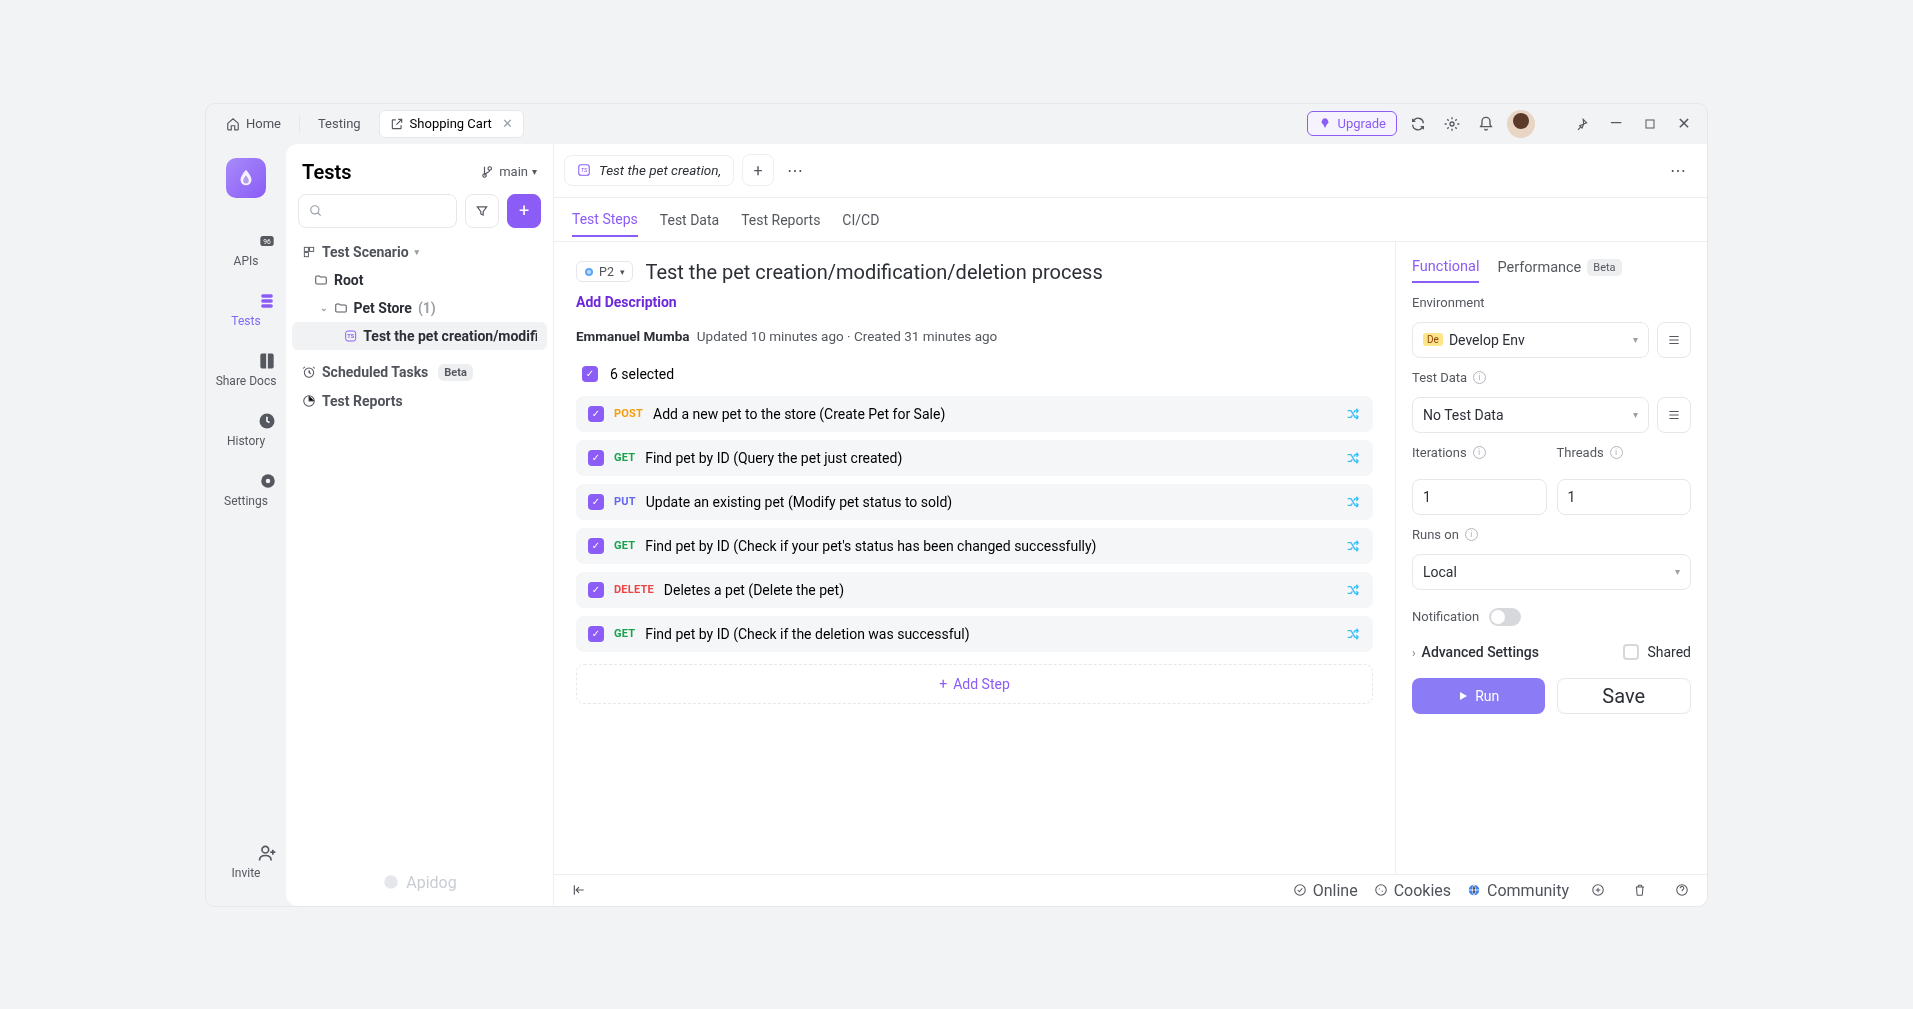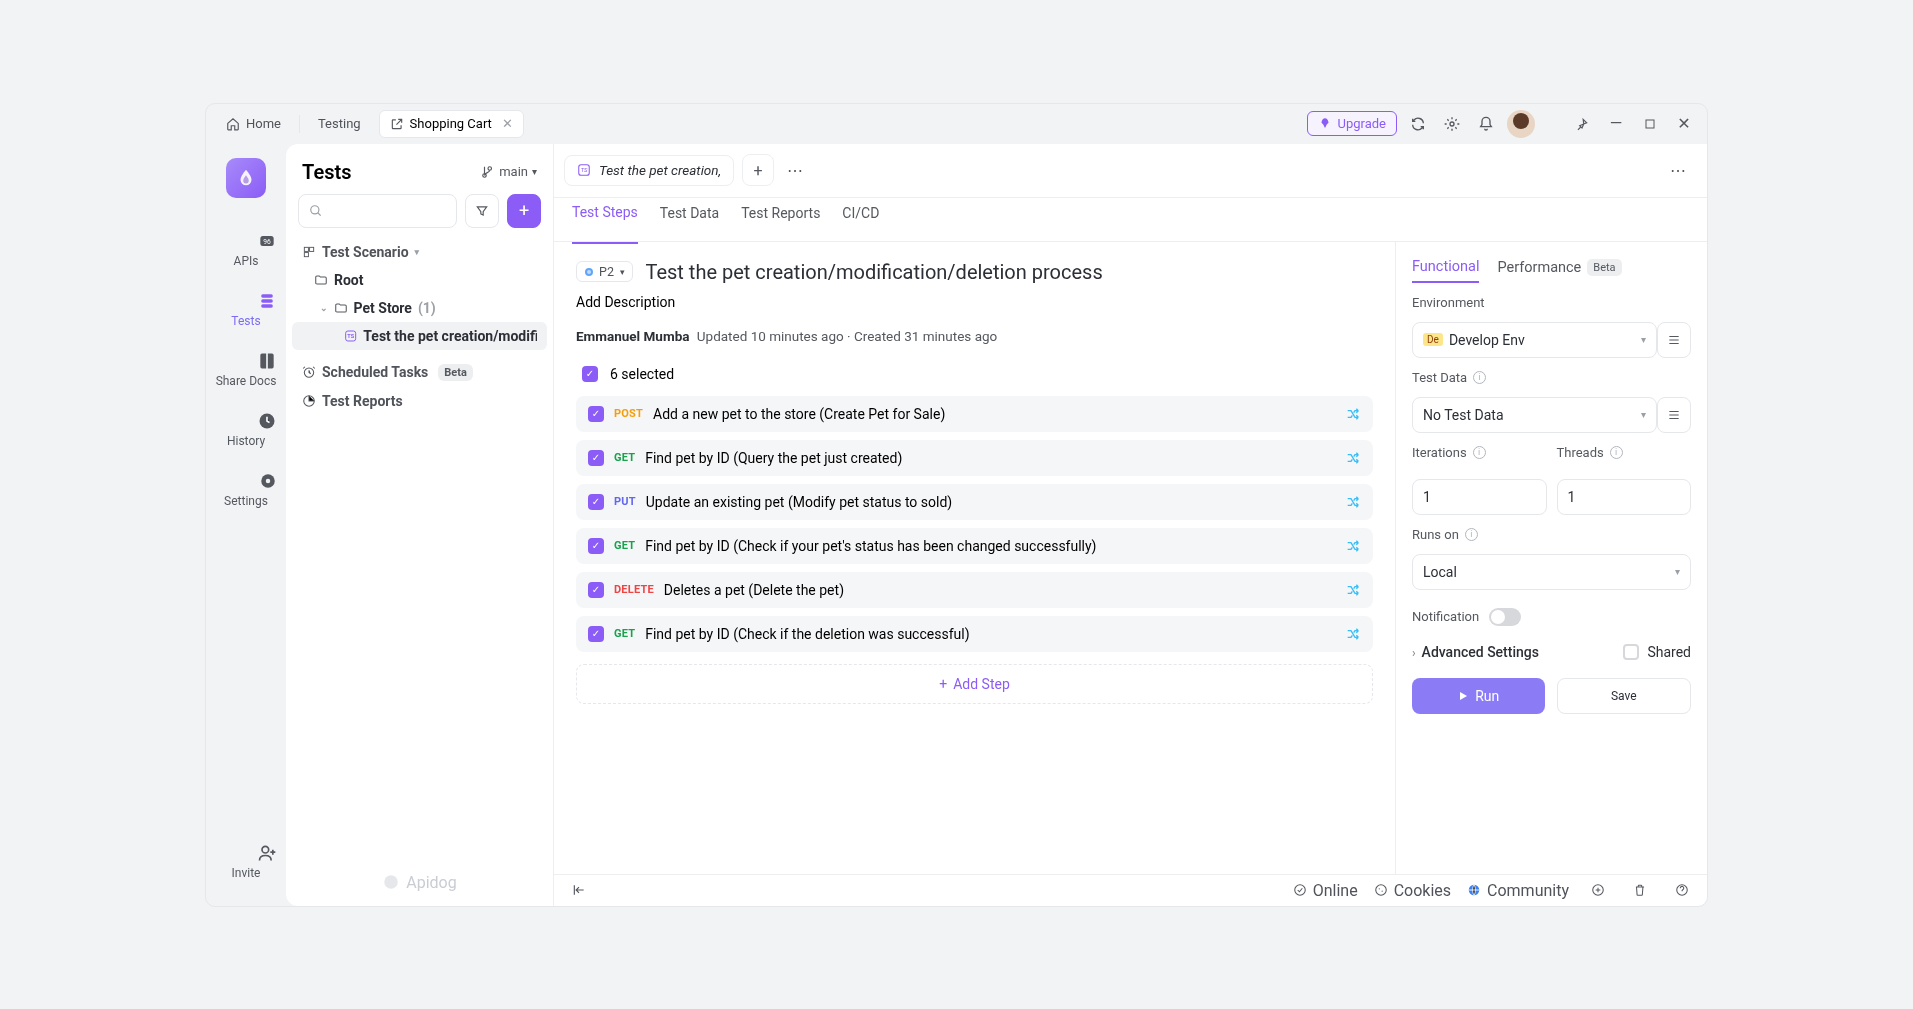--- a/index.html
+++ b/index.html
@@ -33,29 +33,29 @@
 .titem.indent1 { padding-left:28px; }
 .titem.indent2 { padding-left:52px; }
 .titem.sel { background:#f1f2f4; border-radius:6px; }
 .count { color:#9aa0a6; }
 .badge { background:#edeef0; color:#55585f; font-size:11px; padding:2px 6px; border-radius:6px; margin-left:4px;}
 .brand-footer { margin-top:auto; padding:14px; color:#c9cdd3; font-size:16px; display:flex; align-items:center; gap:6px; justify-content:center; }
 .main { flex:1; background:#fff; display:flex; flex-direction:column; overflow:hidden; }
 .tabstrip { height:54px; border-bottom:1px solid #edeef0; display:flex; align-items:center; padding:0 10px; gap:8px; }
 .doctab { height:31px; border:1px solid #edeef0; border-radius:8px; display:flex; align-items:center; gap:8px; padding:0 12px; font-size:13.5px; font-style:italic; color:#2c2f36;}
 .subtabs { height:44px; border-bottom:1px solid #edeef0; display:flex; align-items:center; gap:22px; padding:0 18px; font-size:14px; color:#55585f; }
-.subtabs .st { padding-bottom:22px; margin-top:10px; }
+.subtabs .st { padding-bottom:8px; margin-top:10px; }
 .subtabs .st.active { color:#8b5cf6; border-bottom:2px solid #8b5cf6; }
 .content { flex:1; display:flex; overflow:hidden; }
 .center { flex:1; padding:18px 22px; overflow:auto; }
 .titlebar2 { display:flex; align-items:center; gap:12px; }
 .prio { border:1px solid #e5e7eb; border-radius:6px; padding:2px 8px; font-size:12.5px; color:#50535a; display:flex; align-items:center; gap:6px; }
 .dot-b { width:8px; height:8px; border-radius:50%; background:#bfdbfe; border:2px solid #60a5fa; }
 .htitle { font-size:20px; color:#2c2f36; }
-.desc { color:#000000; font-size:14px; margin-top:10px; }
+.desc { color:#6d28d9; font-size:14px; margin-top:10px;font-weight:bold; }
 .meta { color:#55585f; font-size:13.5px; margin-top:18px; }
 .selrow { display:flex; align-items:center; gap:12px; margin-top:16px; padding:6px 6px; font-size:14px; }
 .check { width:16px; height:16px; border-radius:4px; background:#8b5cf6; display:inline-flex; align-items:center; justify-content:center; color:#fff; font-size:10px; }
 .step { background:#f5f6f8; border-radius:8px; padding:10px 12px; display:flex; align-items:center; gap:10px; margin-top:8px; font-size:14px; }
 .meth { font-size:11px; font-weight:700; letter-spacing:0.2px; }
 .POST { color:#f59e0b; } .GET { color:#16a34a; } .PUT { color:#6366f1; } .DELETE { color:#ef4444; }
 .step .grow { flex:1; }
 .shuffle { color:#38bdf8; }
 .addstep { border:1px dashed #e5e7eb; border-radius:8px; height:40px; display:flex; align-items:center; justify-content:center; gap:6px; color:#8b5cf6; margin-top:12px; font-size:14px;}
 .rpanel { width:312px; border-left:1px solid #edeef0; padding:16px 16px 8px; display:flex; flex-direction:column; gap:12px; }
@@ -68,28 +68,28 @@
 .row { display:flex; gap:10px; }
 .row .col { flex:1; display:flex; flex-direction:column; gap:19px;justify-content:center;}
 .small-ic { width:34px; height:36px; border:1px solid #e5e7eb; border-radius:8px; display:flex; align-items:center; justify-content:center; color:#55585f; }
 .toggle { width:32px; height:18px; background:#d6d8dc; border-radius:9px; position:relative; }
 .toggle::after { content:''; position:absolute; width:14px; height:14px; background:#fff; border-radius:50%; top:2px; left:2px; }
 .adv { display:flex; align-items:center; justify-content:space-between; font-size:14px; color:#2c2f36; margin-top:6px;}
 .chev { font-size:12px; color:#7b7f87; margin-right:6px;}
 .cb { width:16px; height:16px; border:2px solid #d6d8dc; border-radius:4px; display:inline-block;}
 .runrow { display:flex; gap:12px; margin-top:6px;}
 .runbtn { flex:1; height:36px; border-radius:8px; display:flex; align-items:center; justify-content:center; gap:6px; font-size:14px; background:#8b7cf6; color:#fff;}
-.savebtn { flex:1; height:36px; border-radius:8px; border:1px solid #e5e7eb; display:flex; align-items:center; justify-content:center; font-size:12px; color:#2c2f36;}
+.savebtn { flex:1; height:36px; border-radius:8px; border:1px solid #e5e7eb; display:flex; align-items:center; justify-content:center; font-size:20px; color:#2c2f36;}
 .statusbar { height:32px; border-top:1px solid #edeef0; display:flex; align-items:center; padding:0 12px; gap:16px; font-size:16px; color:#50535a;}
 .statusbar .spacer { flex:1; }
 .st-item { display:flex; align-items:center; gap:6px; }
 .tinysvg { width:14px; height:14px; }
 .badge-de { background:#fde68a; color:#92400e; font-size:10px; padding:1px 4px; border-radius:3px; margin-right:6px;}
 .info-c { width:13px; height:13px; border:1.3px solid #b2b6bd; border-radius:50%; display:inline-flex; align-items:center; justify-content:center; font-size:9px; color:#b2b6bd;}
-.envrow { display:flex; align-items:flex-end;}
+.envrow { display:flex; gap:8px; align-items:flex-end;}
 .envrow .finput { flex:1; }
 svg { display:block; }
 </style>
 </head>
 <body>
 
 <div class="frame">
 
   <div class="titlebar">
     <div class="tab">

